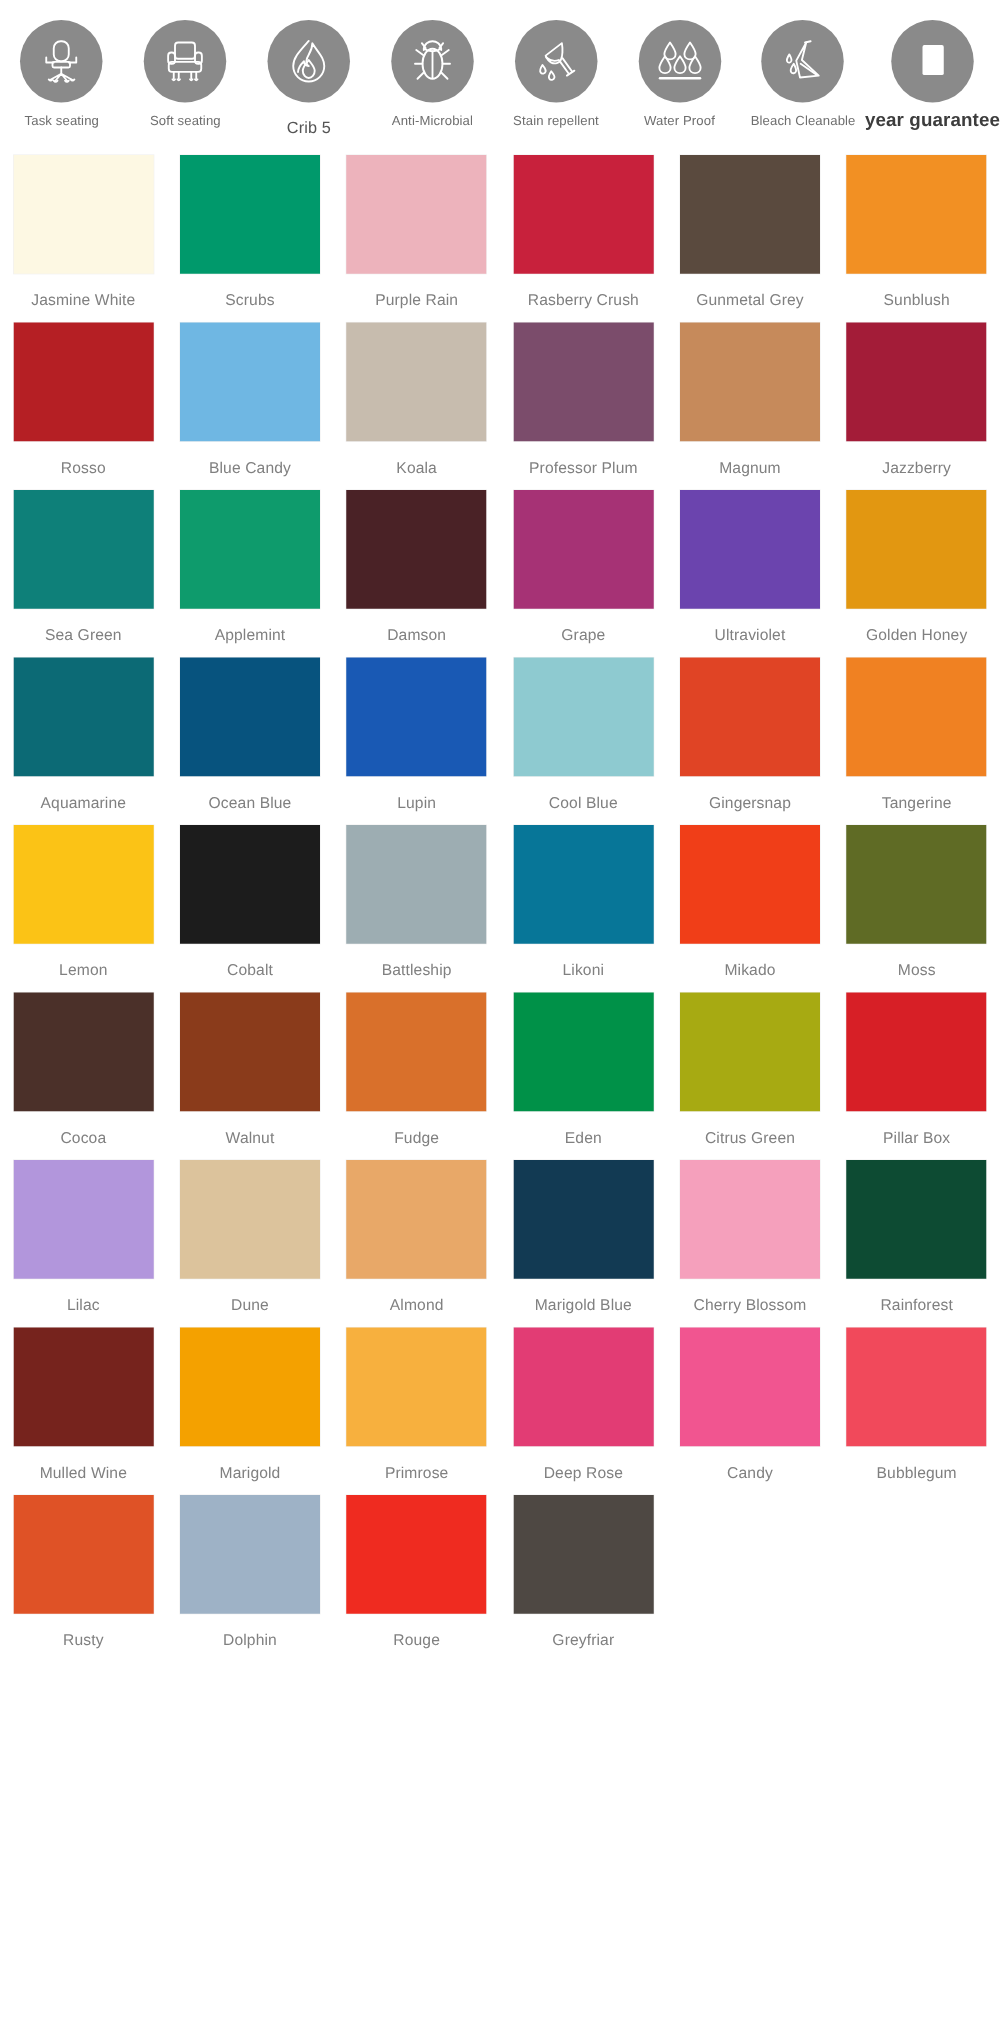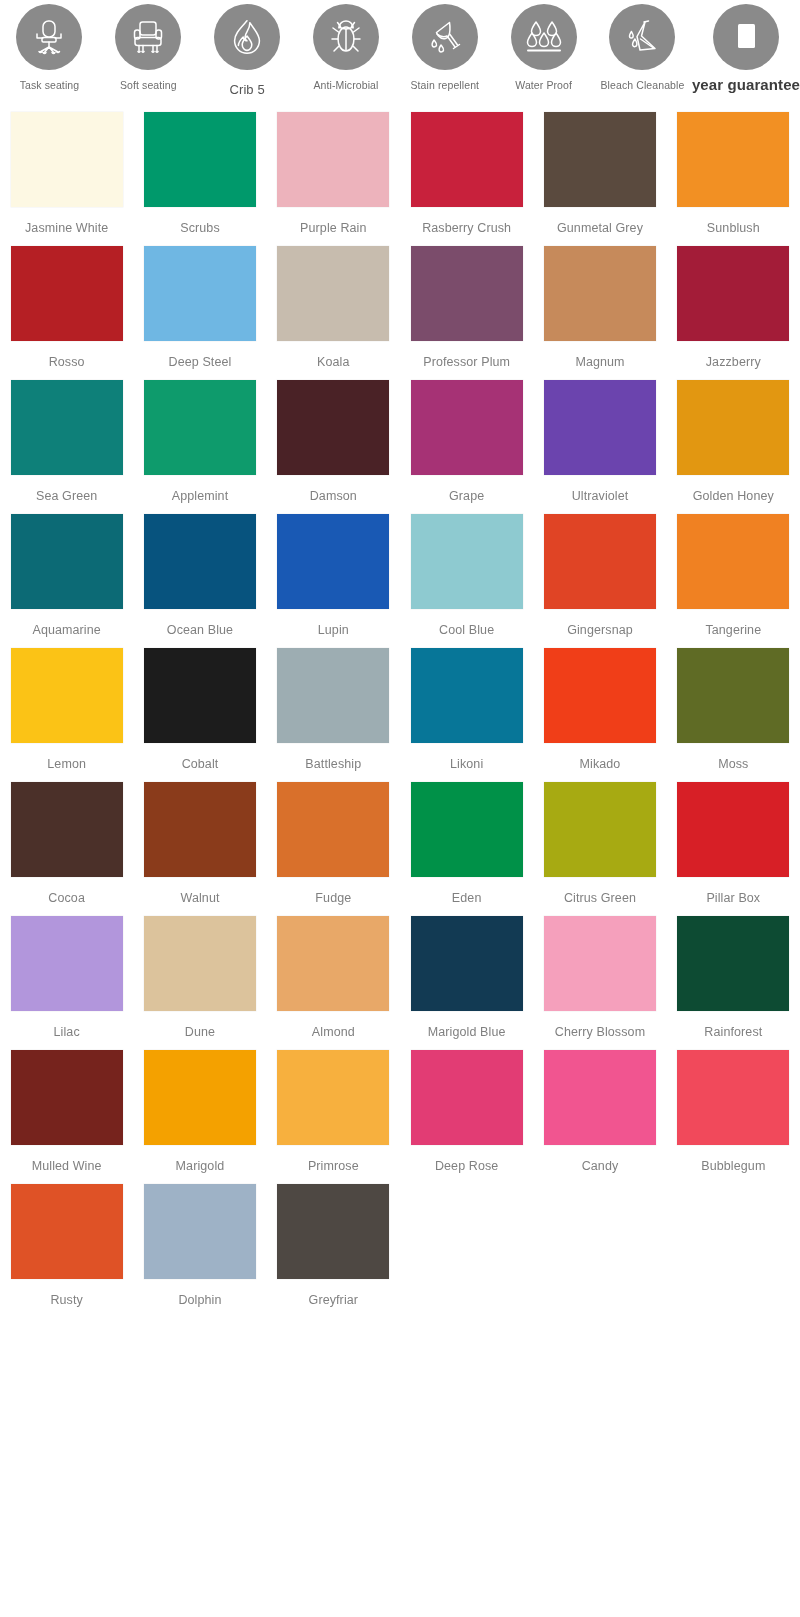--- a/index.html
+++ b/index.html
@@ -12,21 +12,21 @@
     height: 1617px;
     font-family: "Liberation Sans", sans-serif;
     color: #7d7d7d;
     overflow: hidden;
   }
 
   
   .feature-strip {
     display: flex;
     width: 800px;
-    padding-top: 4px;
+    padding-top: 16px;
     box-sizing: border-box;
   }
   .feature {
     flex: 1 1 0;
     display: flex;
     flex-direction: column;
     align-items: center;
   }
   .feature-badge {
     width: 66px;
@@ -225,21 +225,21 @@
     <div class="swatch-cell">
       <div class="swatch-chip" style="background: rgb(242, 144, 35);"></div>
       <div class="swatch-name">Sunblush</div>
     </div>
     <div class="swatch-cell">
       <div class="swatch-chip" style="background: rgb(181, 31, 36);"></div>
       <div class="swatch-name">Rosso</div>
     </div>
     <div class="swatch-cell">
       <div class="swatch-chip" style="background: rgb(111, 183, 227);"></div>
-      <div class="swatch-name">Deep Steel</div>
+      <div class="swatch-name">Blue Candy</div>
     </div>
     <div class="swatch-cell">
       <div class="swatch-chip" style="background: rgb(199, 188, 174);"></div>
       <div class="swatch-name">Koala</div>
     </div>
     <div class="swatch-cell">
       <div class="swatch-chip" style="background: rgb(123, 76, 107);"></div>
       <div class="swatch-name">Professor Plum</div>
     </div>
     <div class="swatch-cell">
@@ -396,16 +396,20 @@
     </div>
     <div class="swatch-cell">
       <div class="swatch-chip" style="background: rgb(223, 82, 38);"></div>
       <div class="swatch-name">Rusty</div>
     </div>
     <div class="swatch-cell">
       <div class="swatch-chip" style="background: rgb(158, 178, 198);"></div>
       <div class="swatch-name">Dolphin</div>
     </div>
     <div class="swatch-cell">
+      <div class="swatch-chip" style="background: rgb(239, 43, 32);"></div>
+      <div class="swatch-name">Rouge</div>
+    </div>
+    <div class="swatch-cell">
       <div class="swatch-chip" style="background: rgb(78, 72, 67);"></div>
       <div class="swatch-name">Greyfriar</div>
     </div>
   </div>
 
 </body></html>

